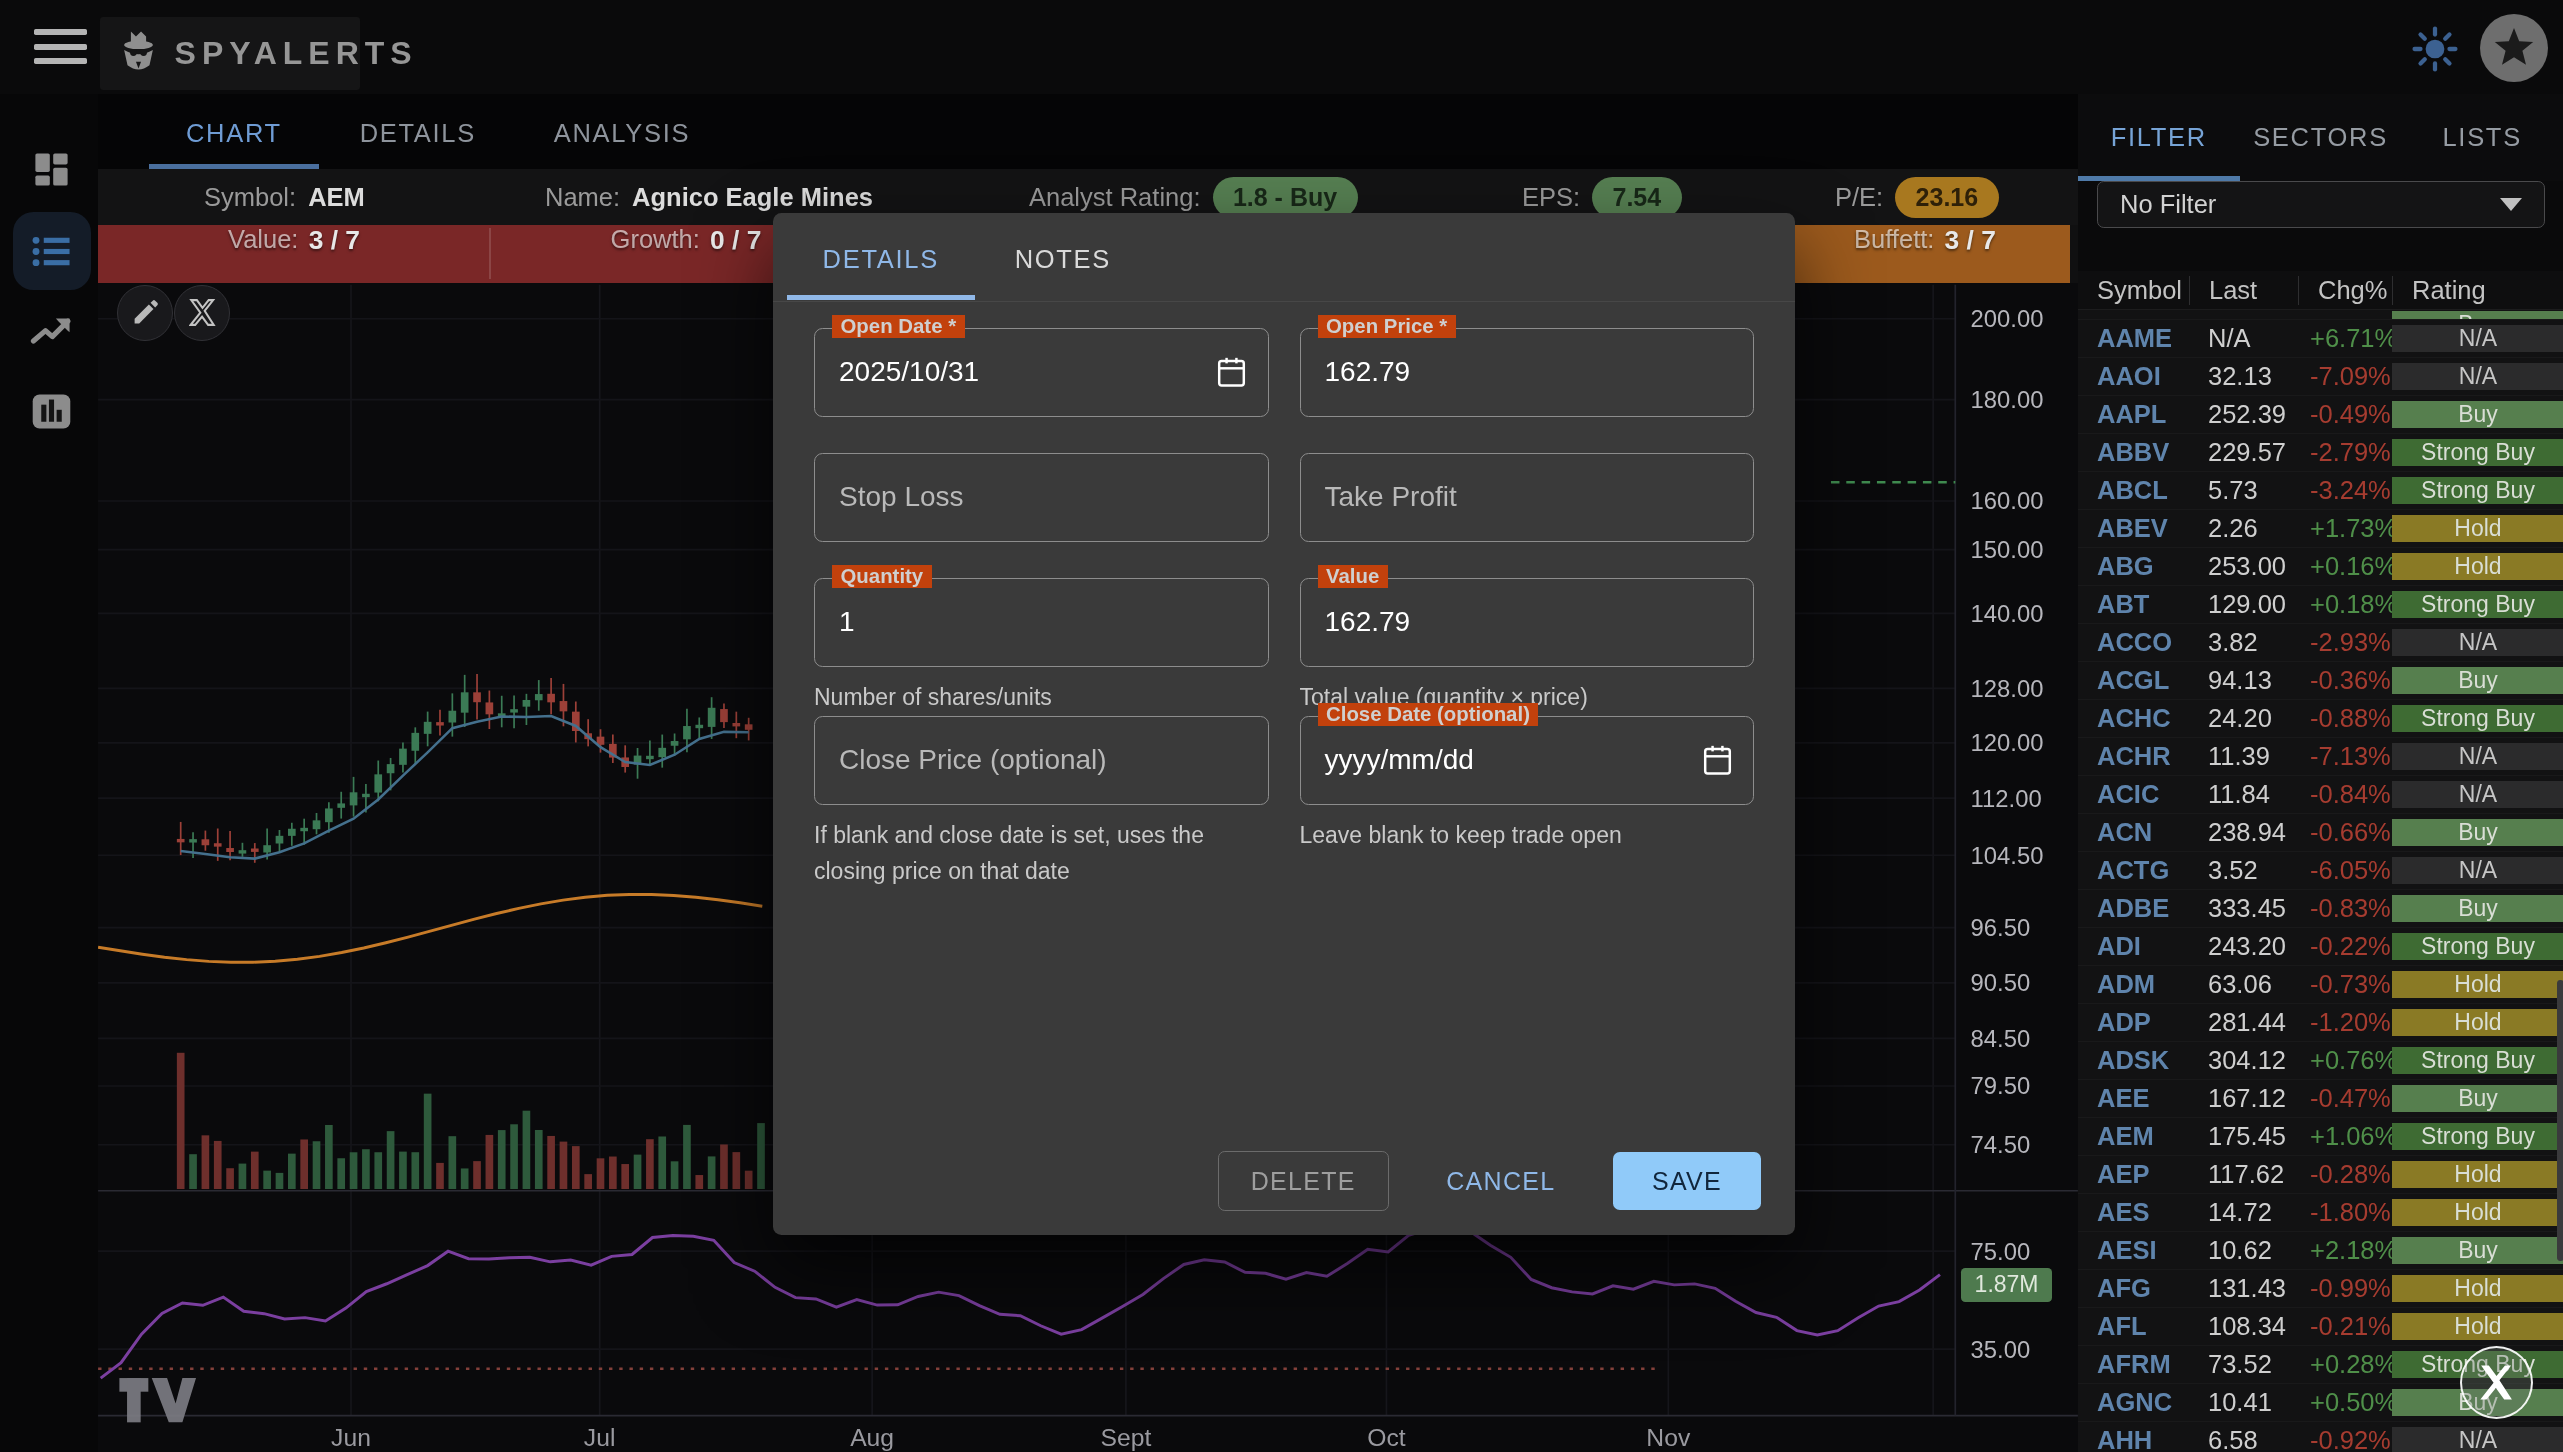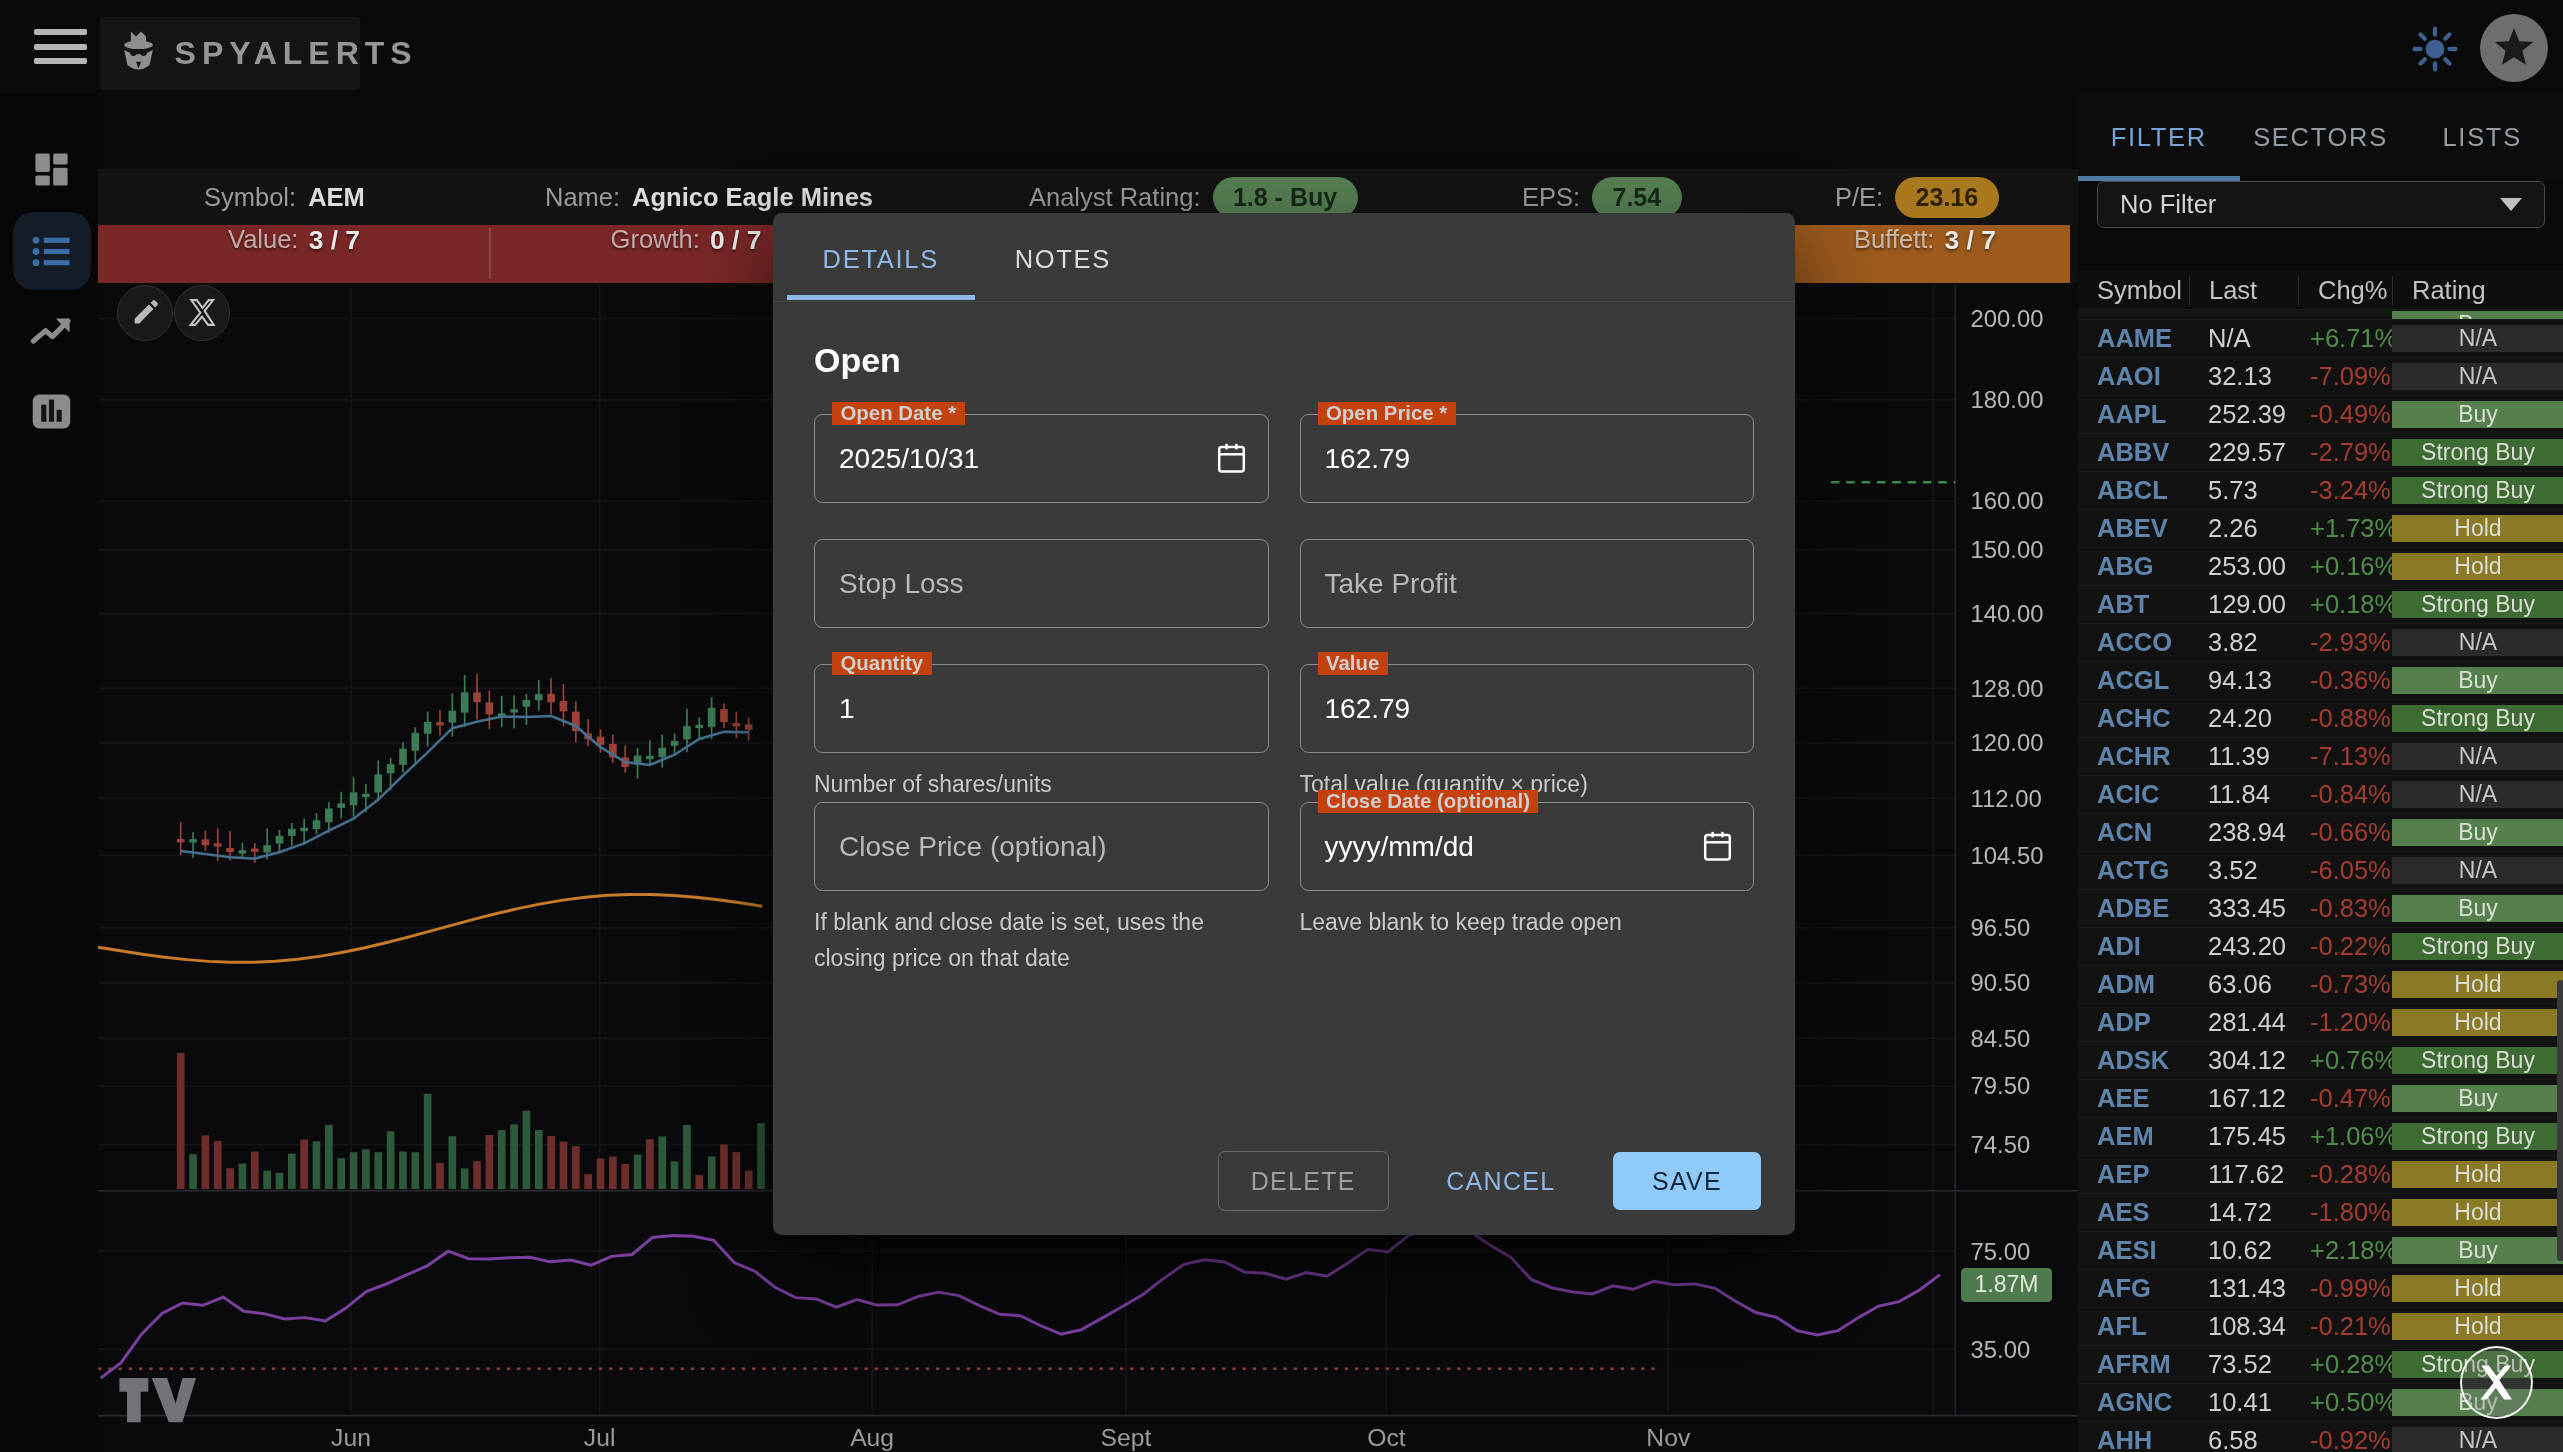--- a/index.html
+++ b/index.html
@@ -166,20 +166,25 @@
       <svg width="41" height="41" viewBox="0 0 48 48">
         <rect x="2" y="4" width="44" height="40" rx="8" fill="#8c8c8c"></rect>
         <rect x="12" y="16" width="6" height="20" fill="#141414"></rect>
           <rect x="21" y="10" width="6" height="26" fill="#141414"></rect>
           <rect x="30" y="22" width="6" height="14" fill="#141414"></rect>
       </svg>
     </div>
   </div>
 
   <div id="main">
+    <div id="main-tabs">
+      <span class="mtab active" style="margin-left:51px">CHART</span>
+      <span class="mtab">DETAILS</span>
+      <span class="mtab">ANALYSIS</span>
+    </div>
 
     <div id="infobar">
       <div class="info-group" style="left:106px">
         <span class="info-label">Symbol:</span>
         <span class="info-value">AEM</span>
       </div>
       <div class="info-group" style="left:447px">
         <span class="info-label">Name:</span>
         <span class="info-value">Agnico Eagle Mines</span>
       </div>
@@ -701,21 +706,20 @@
     </div>
     <div id="scrollbar"></div>
   </div>
 
   <div id="modal">
     <div id="modal-tabs">
       <span class="dtab active">DETAILS</span>
       <span class="dtab">NOTES</span>
     </div>
     <div id="modal-body">
-      <div class="sect-h">Open</div>
       <div class="fgrid">
         <div class="field">
           <span class="flabel">Open Date *</span>
           <span class="fvalue">2025/10/31</span>
           <span class="cal">
             <svg width="31" height="32" viewBox="0 0 24 26" fill="none" stroke="#ffffff" stroke-width="2">
               <rect x="2" y="4" width="20" height="20" rx="2"></rect>
                 <line x1="2" y1="10" x2="22" y2="10"></line>
               <line x1="8" y1="1.5" x2="8" y2="6"></line>
                 <line x1="16" y1="1.5" x2="16" y2="6"></line>

